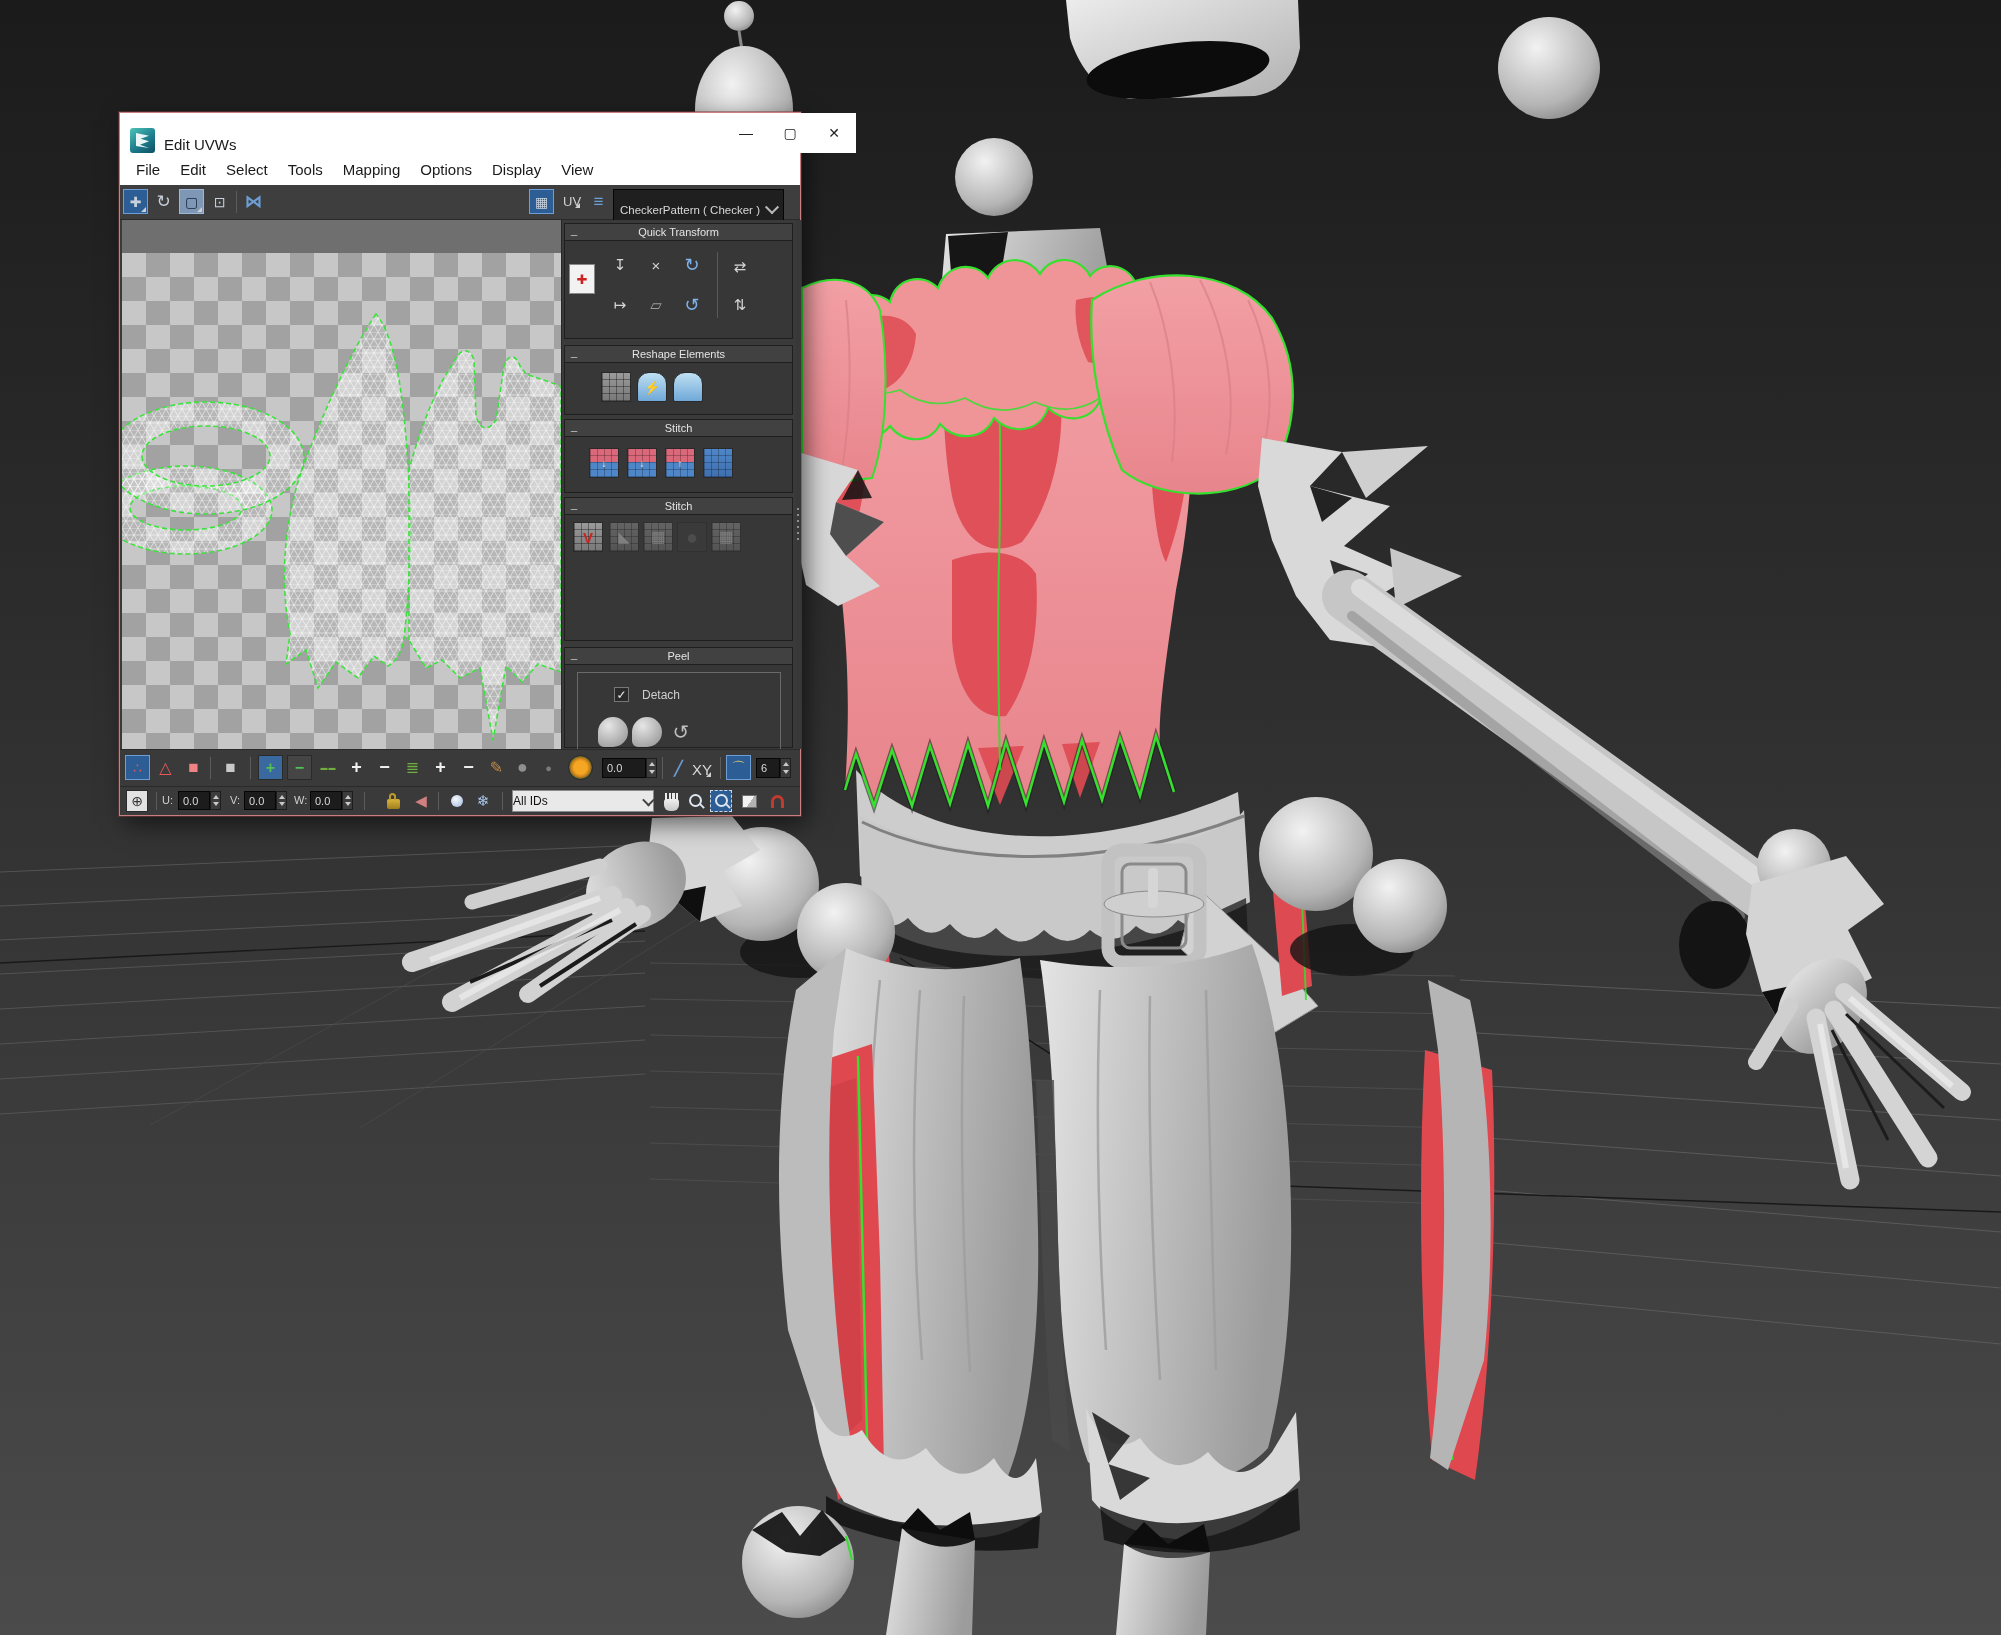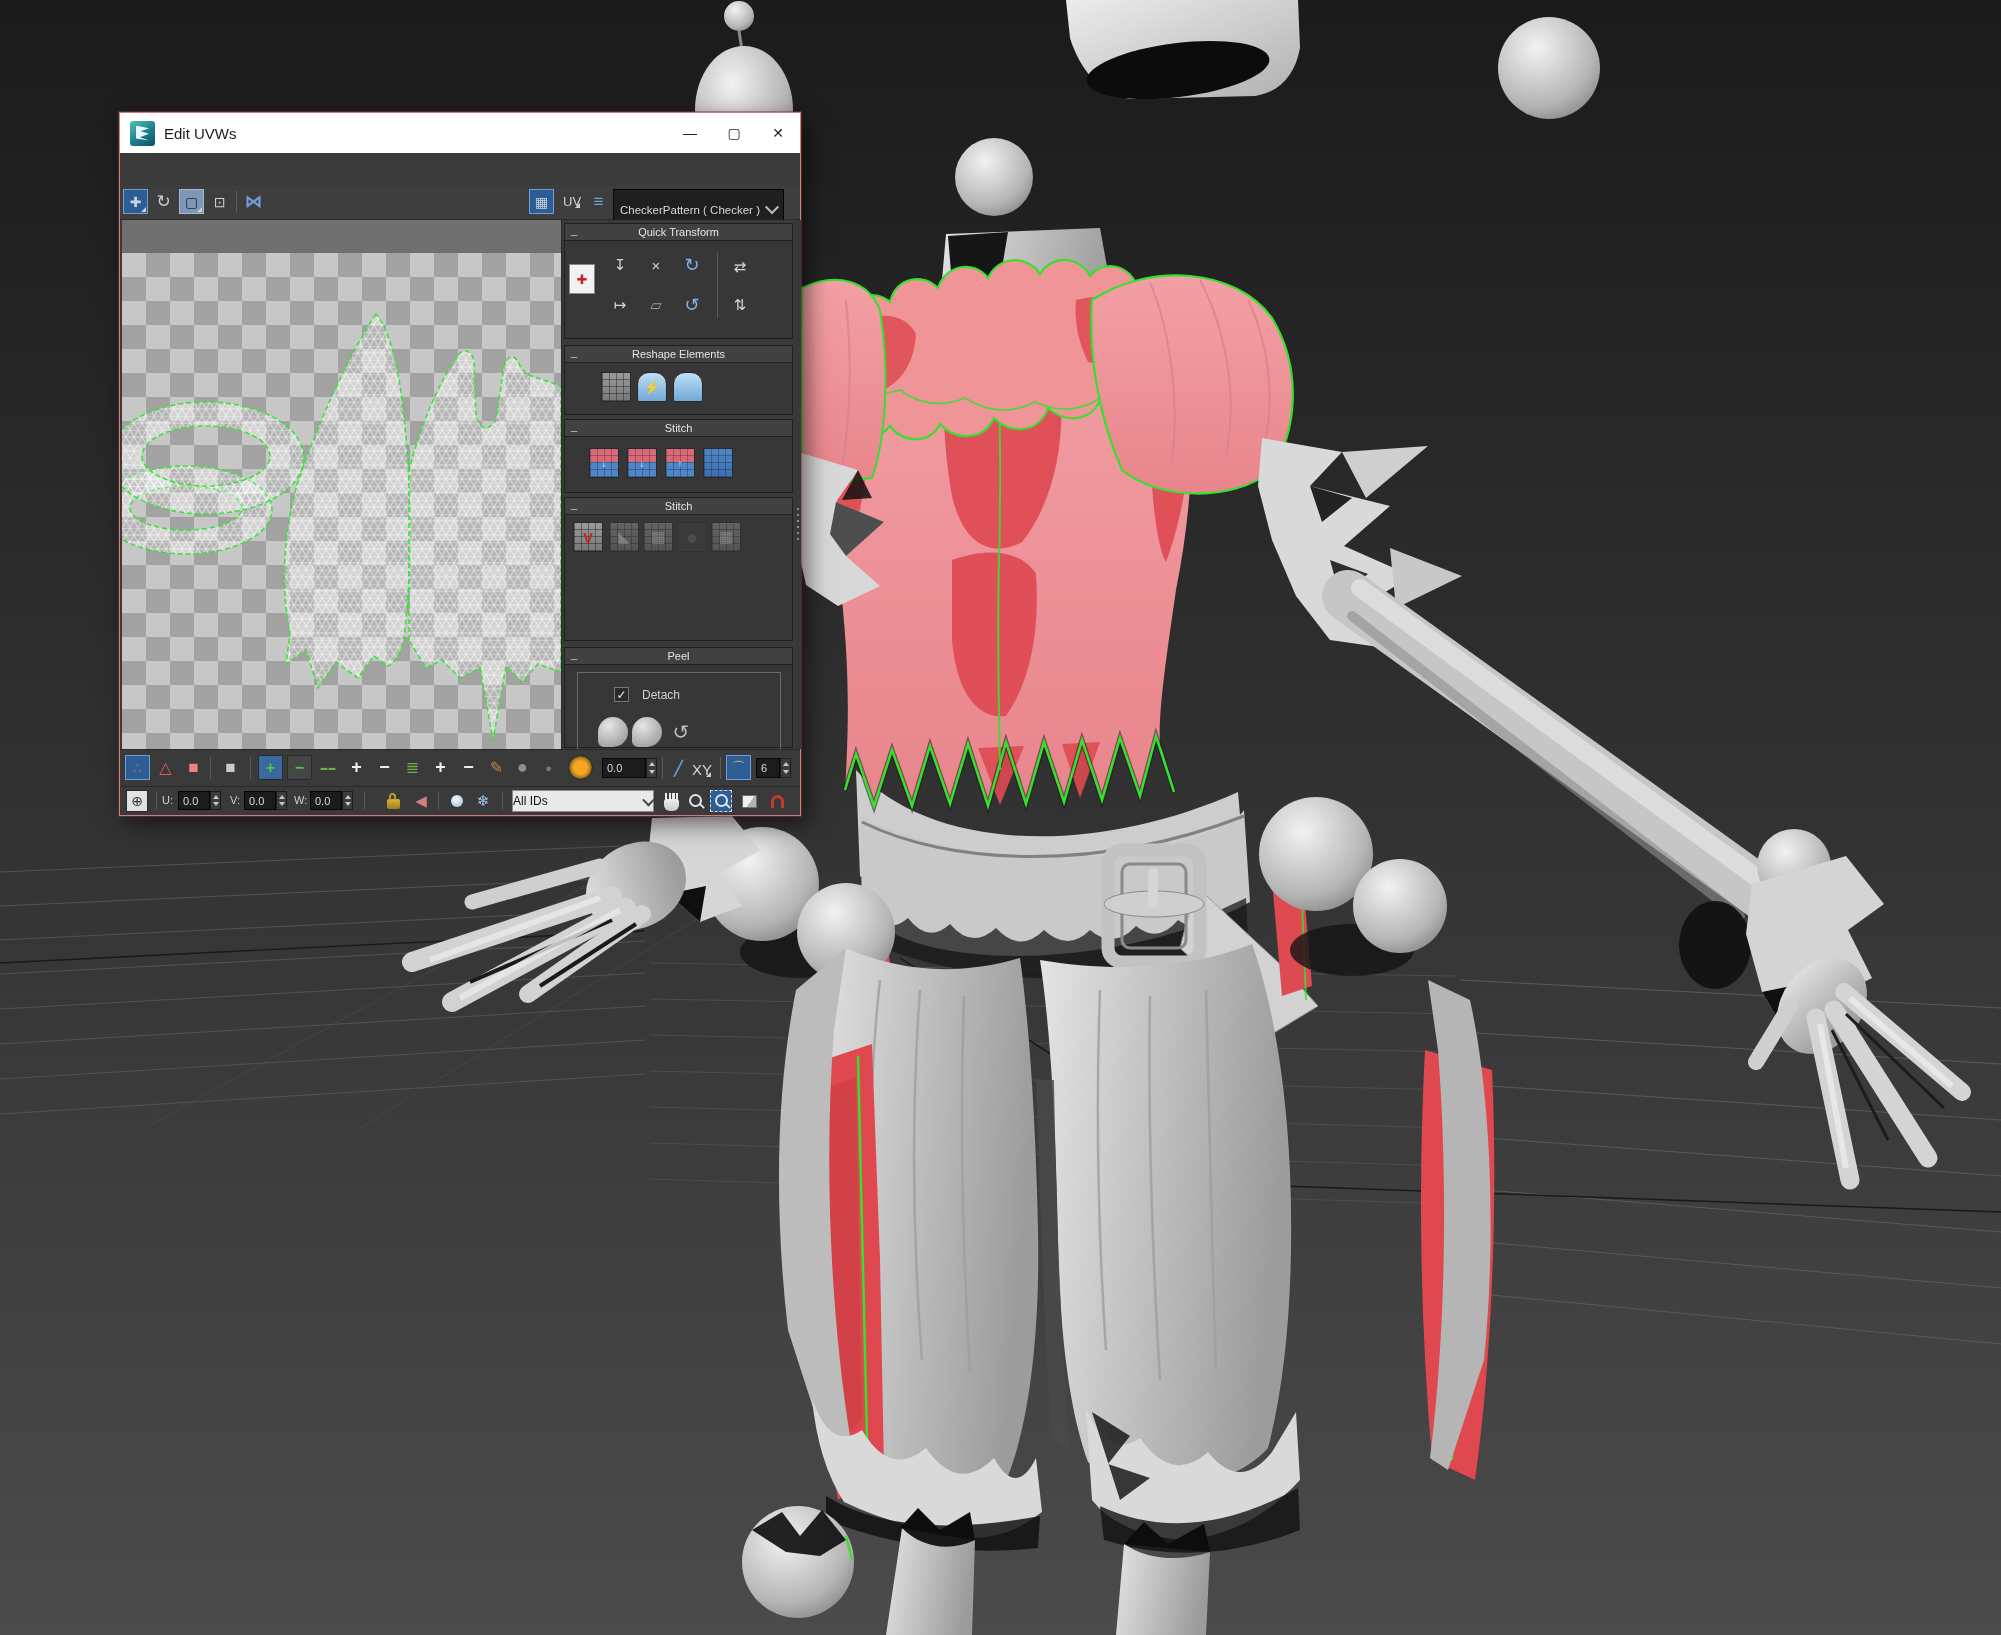--- a/index.html
+++ b/index.html
@@ -3,21 +3,21 @@
 <meta charset="utf-8">
 <style>
   html,body{margin:0;padding:0;background:#111;}
   .screen{position:relative;width:2001px;height:1635px;overflow:hidden;
     font-family:"Liberation Sans",sans-serif;background:linear-gradient(#1b1b1b,#303030 45%,#4b4b4b);}
   .scene{position:absolute;left:0;top:0;z-index:0;}
   
   .win{position:absolute;left:119px;top:112px;width:682px;height:704px;z-index:10;
     border:1px solid #c97f7f;box-shadow:0 0 0 1px rgba(130,60,60,.5),6px 8px 22px rgba(0,0,0,.55);
     background:#3a3a3a;box-sizing:border-box;}
-  .titlebar{position:absolute;left:0;top:0;width:680px;height:40px;background:#fff;display:flex;align-items:center;}
+  .titlebar{position:absolute;left:0;top:0;width:736px;height:40px;background:#fff;display:flex;align-items:flex-end;}
   .maxlogo{width:25px;height:25px;margin-left:10px;border-radius:3px;position:relative;
     background:linear-gradient(145deg,#4cc3b8,#1d7d8c 55%,#0d4f63);}
   .maxlogo::after{content:"";position:absolute;left:6px;top:5px;width:13px;height:15px;
     background:#e8f6f6;clip-path:polygon(0 0,100% 18%,35% 38%,100% 55%,30% 78%,100% 100%,0 86%,0 55%,0 30%);}
   .wtitle{margin-left:9px;font-size:15px;color:#1a1a1a;}
   .wbtns{margin-left:auto;display:flex;}
   .wbtn{width:44px;height:40px;display:flex;align-items:center;justify-content:center;font-size:14px;color:#222;}
   .menubar{position:absolute;left:0;top:40px;width:680px;height:32px;background:#fff;display:flex;align-items:center;padding-left:6px;box-sizing:border-box;}
   .mi{font-size:15px;color:#1a1a1a;padding:0 10px;}
   .tbar{position:absolute;left:0;top:72px;width:680px;height:35px;background:#3e3e3e;border-bottom:1px solid #2a2a2a;box-sizing:border-box;}
@@ -345,20 +345,30 @@
   <div class="titlebar">
     <div class="maxlogo"></div>
     <div class="wtitle">Edit UVWs</div>
     <div class="wbtns">
       <div class="wbtn">—</div>
       <div class="wbtn">▢</div>
       <div class="wbtn">✕</div>
     </div>
   </div>
 
+  <div class="menubar">
+    <span class="mi">File</span>
+    <span class="mi">Edit</span>
+    <span class="mi">Select</span>
+    <span class="mi">Tools</span>
+    <span class="mi">Mapping</span>
+    <span class="mi">Options</span>
+    <span class="mi">Display</span>
+    <span class="mi">View</span>
+  </div>
 
   <div class="tbar">
     <div class="ic on corner" style="left:3px">
           <span>✚</span>
         </div>
     <div class="ic flat" style="left:31px">
           <span style="font-size:17px">↻</span>
         </div>
     <div class="ic lt corner" style="left:59px">
           <span>▢</span>

